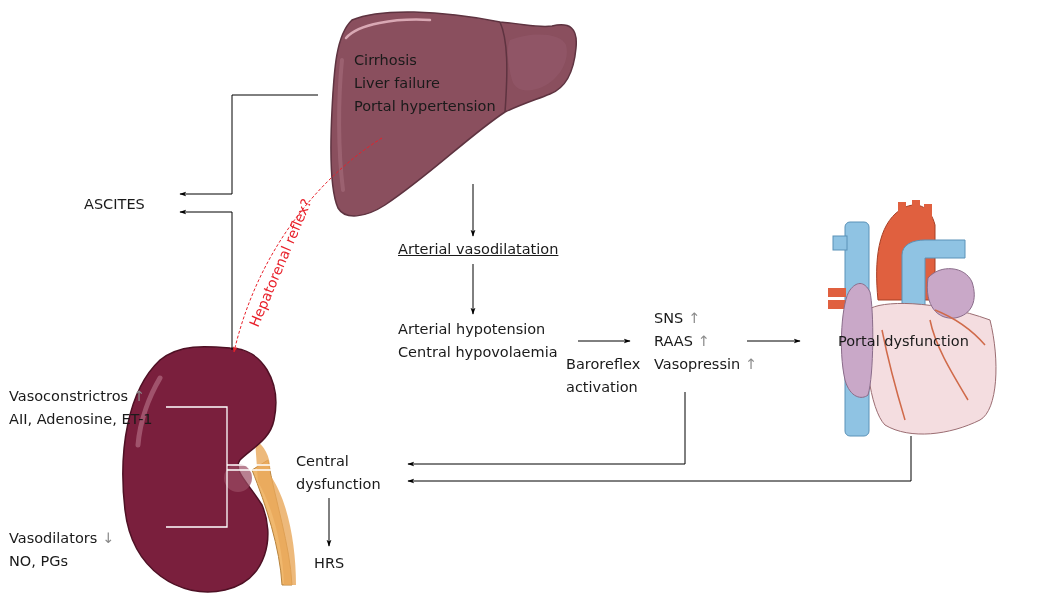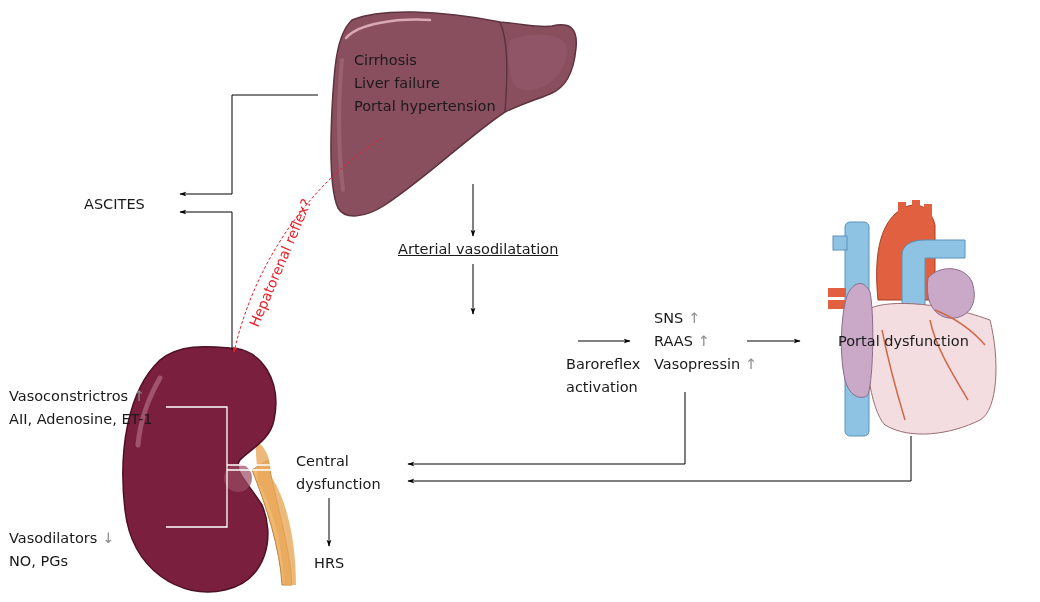--- a/index.html
+++ b/index.html
@@ -94,20 +94,22 @@
   <span class="line">Cirrhosis</span>
   <span class="line">Liver failure</span>
   <span class="line">Portal hypertension</span>
 </div>
 
 <div class="lbl" style="left:84px; top:193px;">ASCITES</div>
 
 <div class="lbl" style="left:398px; top:238px;text-decoration:underline;">Arterial vasodilatation</div>
 
 <div class="lbl" style="left:398px; top:318px;">
+  <span class="line">Arterial hypotension</span>
+  <span class="line">Central hypovolaemia</span>
 </div>
 
 <div class="lbl center" style="left:566px; top:353px;">
   <span class="line">Baroreflex</span>
   <span class="line">activation</span>
 </div>
 
 <div class="lbl" style="left:654px; top:307px;">
   <span class="line"><span>SNS</span> <span class="gray-arrow">↑</span></span>
   <span class="line"><span>RAAS</span> <span class="gray-arrow">↑</span></span>

